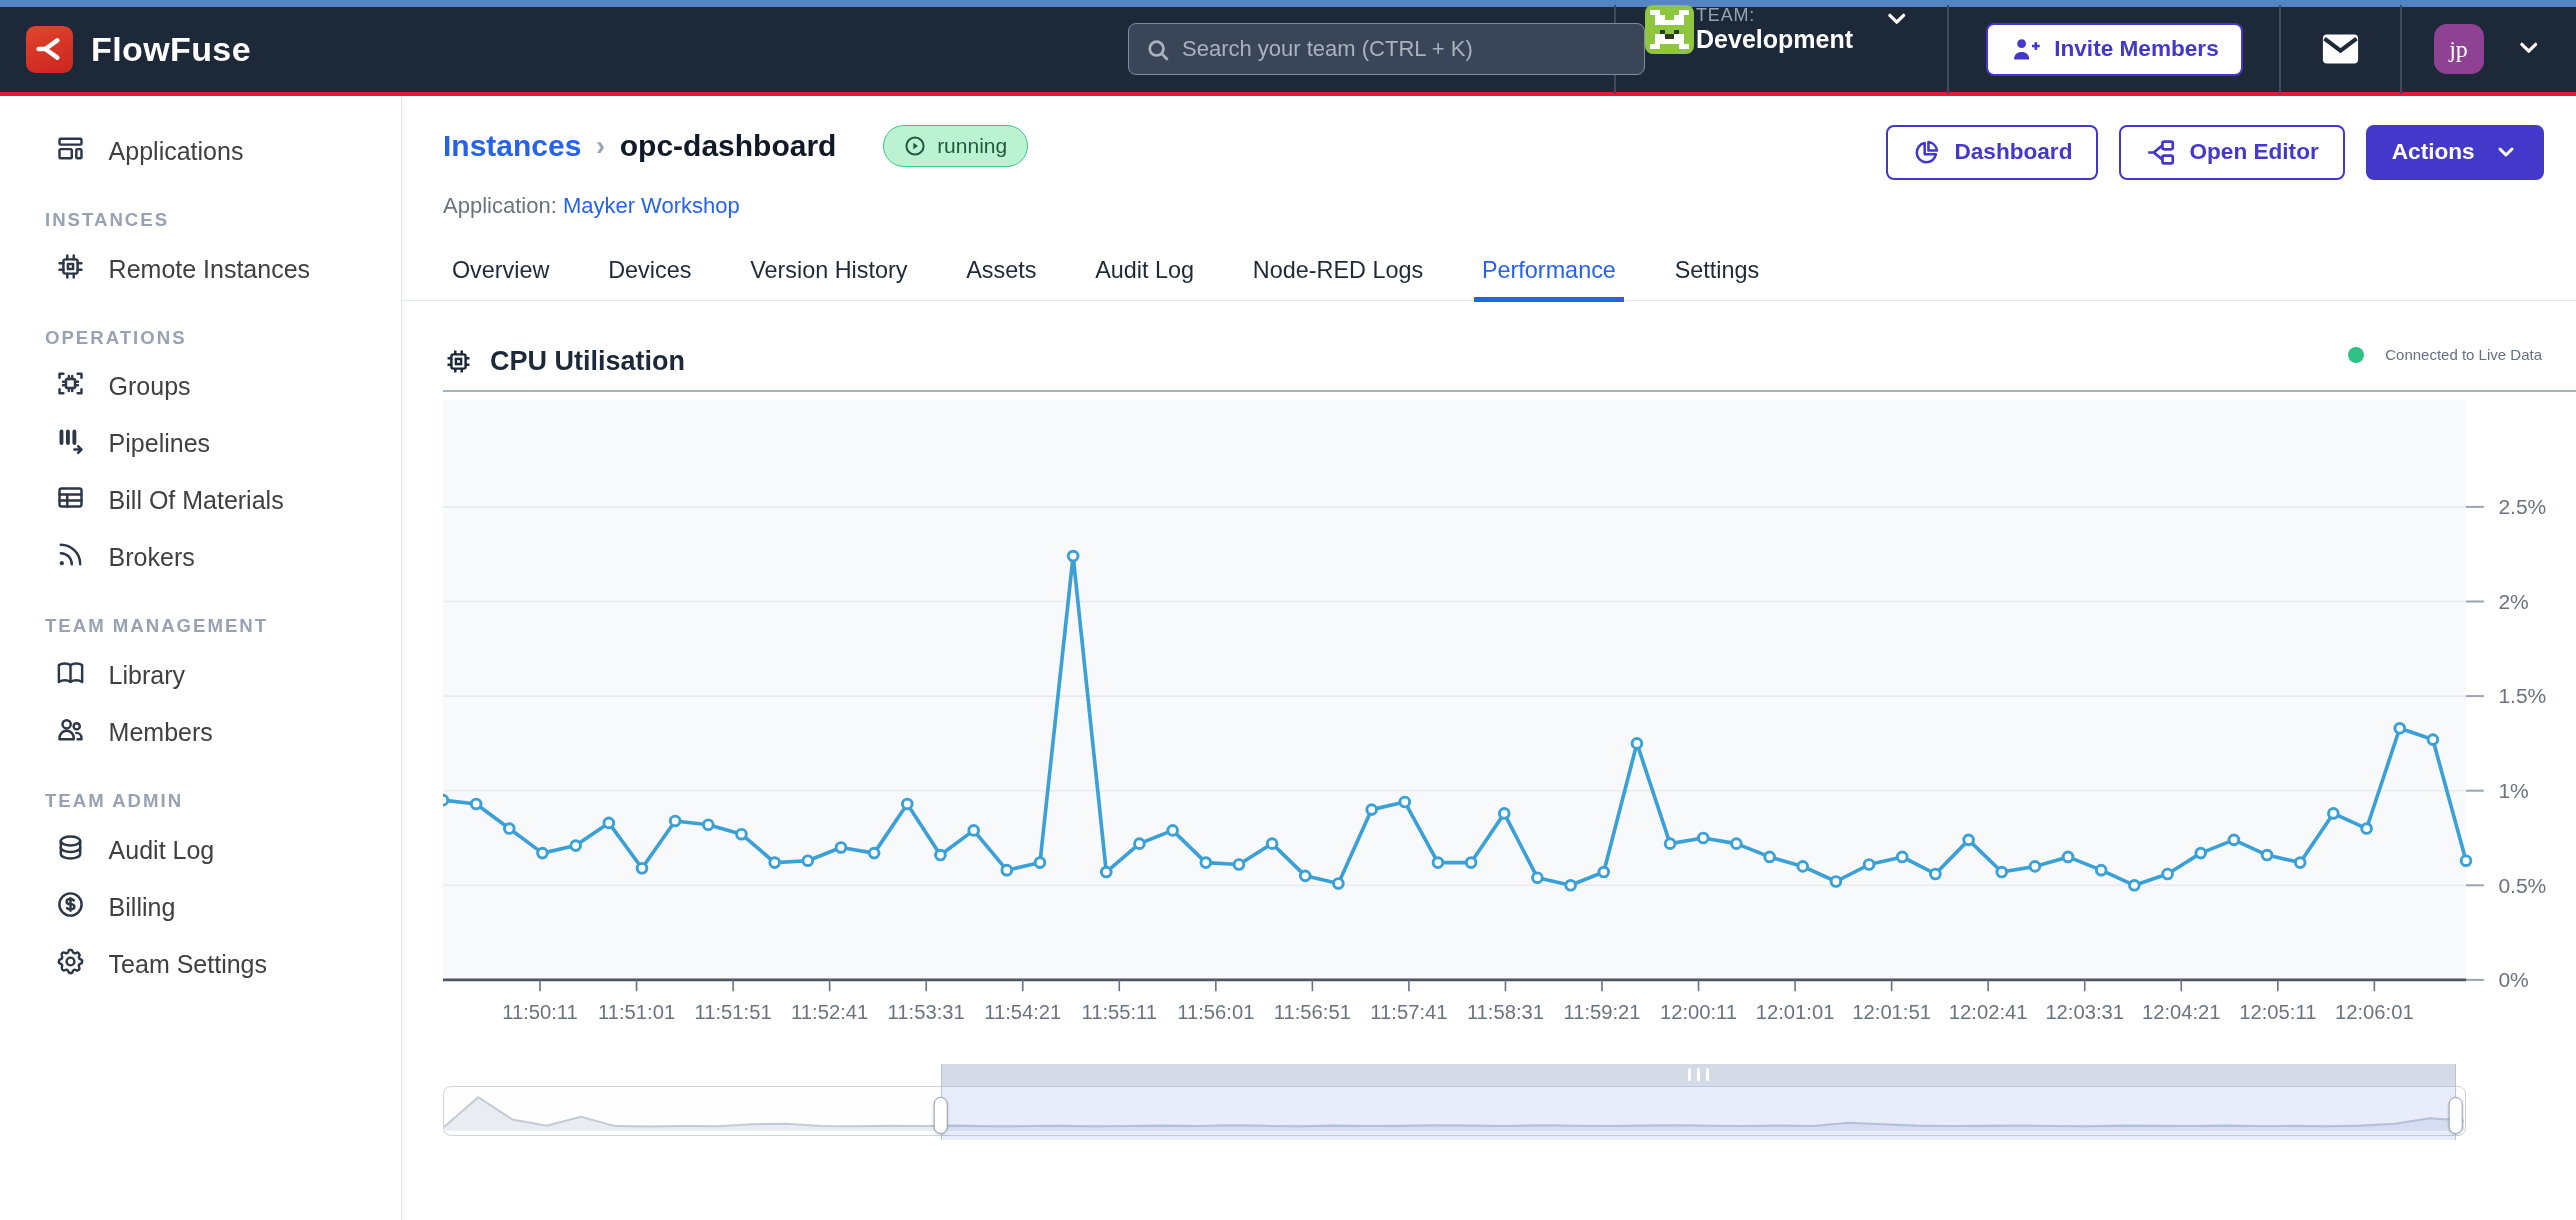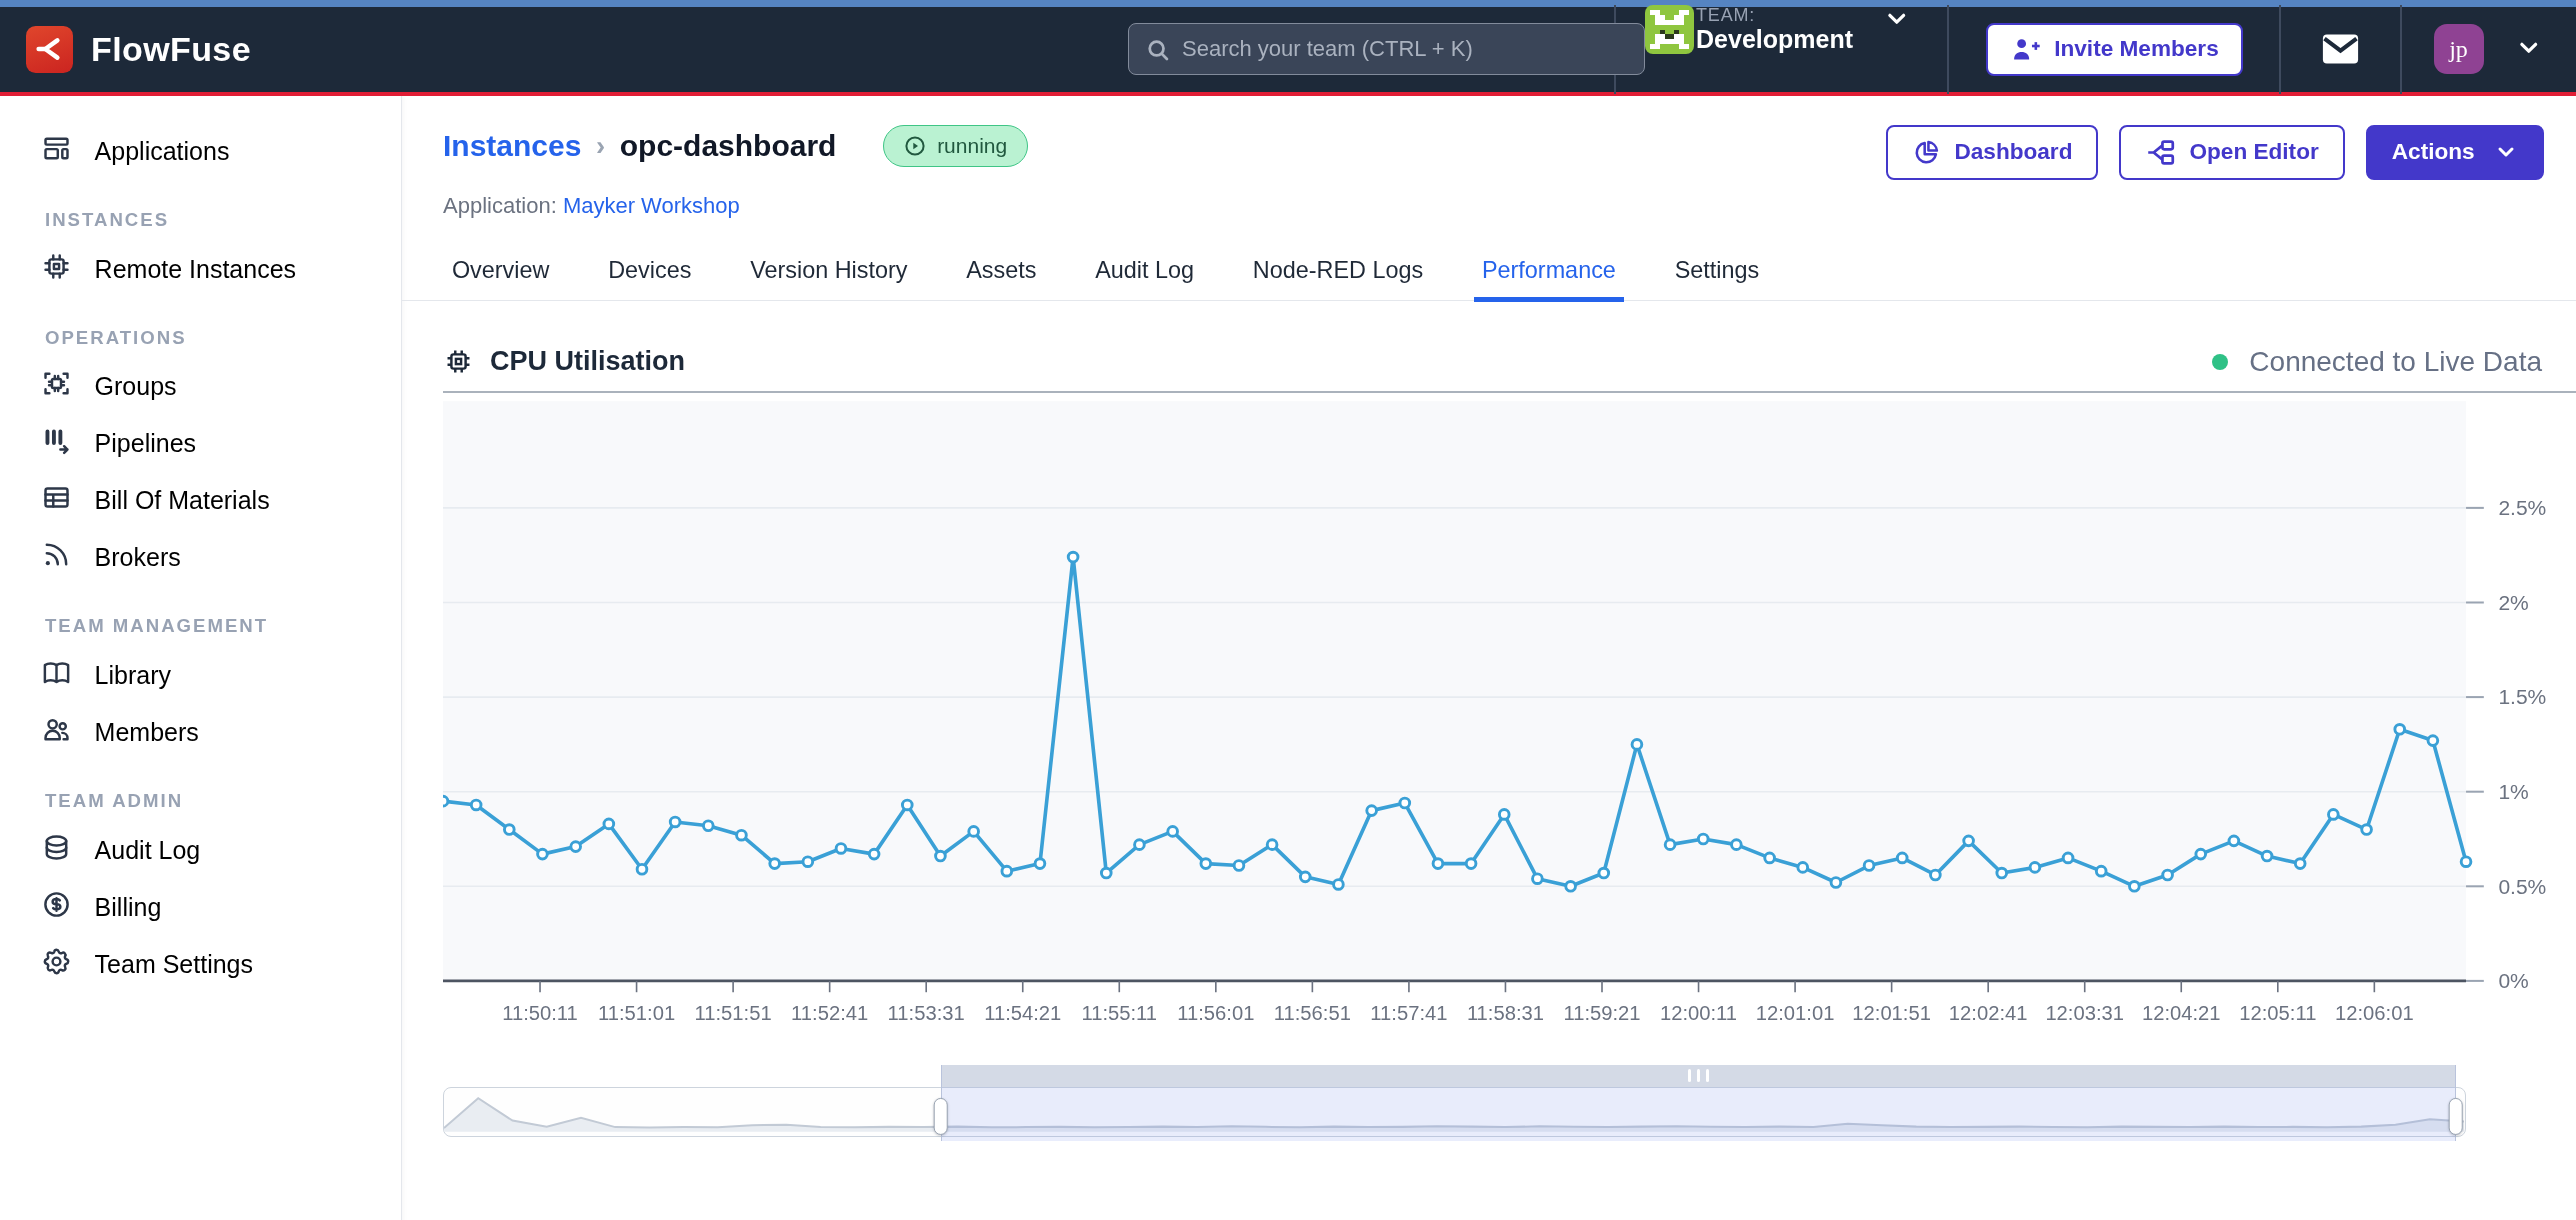--- a/index.html
+++ b/index.html
@@ -36,22 +36,22 @@
   .invite-btn span { color:#4338ca; font-size:22.6px; font-weight:700; }
   .mail-wrap { padding:0 40px; display:flex; align-items:center; cursor:pointer; }
   .avatar-wrap { display:flex; align-items:center; gap:31px; padding:0 34px 0 32px; cursor:pointer; }
   .avatar { width:50px; height:50px; border-radius:13px; background:#8f4293; color:#fff;
     display:flex; align-items:center; justify-content:center; font-size:24px;
     font-family:"Liberation Serif", serif; }
   
   .shell { display:flex; height:1129px; }
   .sidebar { width:402px; flex:none; background:#fff; border-right:1.6px solid #e4e7ec;
     box-shadow:1.6px 0 4.9px rgba(16,24,40,.04); padding-top:27.5px; }
-  .side-item { height:57px; display:flex; align-items:center; gap:22.6px; padding-left:41px;
-    color:#000000; font-size:25px; cursor:pointer; }
+  .side-item { height:57px; display:flex; align-items:center; gap:22.6px; padding-left:55px;
+    color:#404040; font-size:25px; cursor:pointer; }
   .side-item svg { flex:none; }
   .side-section { margin:29px 0 9.7px; padding-left:45px; color:#98a2b3; font-size:18.6px;
     font-weight:600; letter-spacing:2px; }
   .main { flex:1; min-width:0; }
   
   .page-head { display:flex; align-items:flex-start; padding:29px 32px 0 41px; }
   .crumb-row { display:flex; align-items:center; gap:14.6px; }
   .crumb-parent { color:#2563eb; font-size:30px; font-weight:700; cursor:pointer; }
   .crumb-sep { color:#9aa4b2; font-size:27.5px; font-weight:600; }
   .crumb-current { color:#111827; font-size:30px; font-weight:700; }
@@ -74,21 +74,21 @@
     cursor:pointer; position:relative; }
   .tab.active { color:#2563eb; }
   .tab.active::after { content:""; position:absolute; left:-3.2px; right:-3.2px; bottom:-1.6px;
     height:4.9px; background:#2563eb; }
   
   .chart-head { display:flex; align-items:flex-start; padding:0 16px 0 41px; margin-top:45px; }
   .chart-title-wrap { display:flex; align-items:center; gap:16px; }
   .chart-title { font-size:27px; font-weight:600; color:#1d2939; }
   .live-wrap { margin-left:auto; display:flex; align-items:center; gap:11.3px; padding-right:18px; }
   .live-dot { width:16px; height:16px; border-radius:50%; background:#2fc186; }
-  .live-text { font-size:28px; color:#667085;margin-left:10px; }
+  .live-text { font-size:15px; color:#667085;margin-left:10px; }
   .chart-head-rule { height:1.6px; background:#aab2bc; margin:13px 0 0 41px; }
   .chart-area { margin:8px 0 0 41px; }
   
   .brush-wrap { position:relative; margin:52px 0 0 41px; width:2023px; height:50px; }
   .brush-frame { position:absolute; inset:0; border:1.6px solid #cdd4dd; border-radius:8px;
     background:#fefefe; overflow:hidden; }
   .brush-selection { position:absolute; top:-22px; bottom:-4px; background:rgba(97,125,233,.14);
     border-left:0.8px solid #b9c3dc; border-right:0.8px solid #b9c3dc; cursor:grab; }
   .brush-topbar { position:absolute; top:0; left:0; right:0; height:22px; background:#d4dae6;
     display:flex; align-items:center; justify-content:center; gap:5.7px; }

